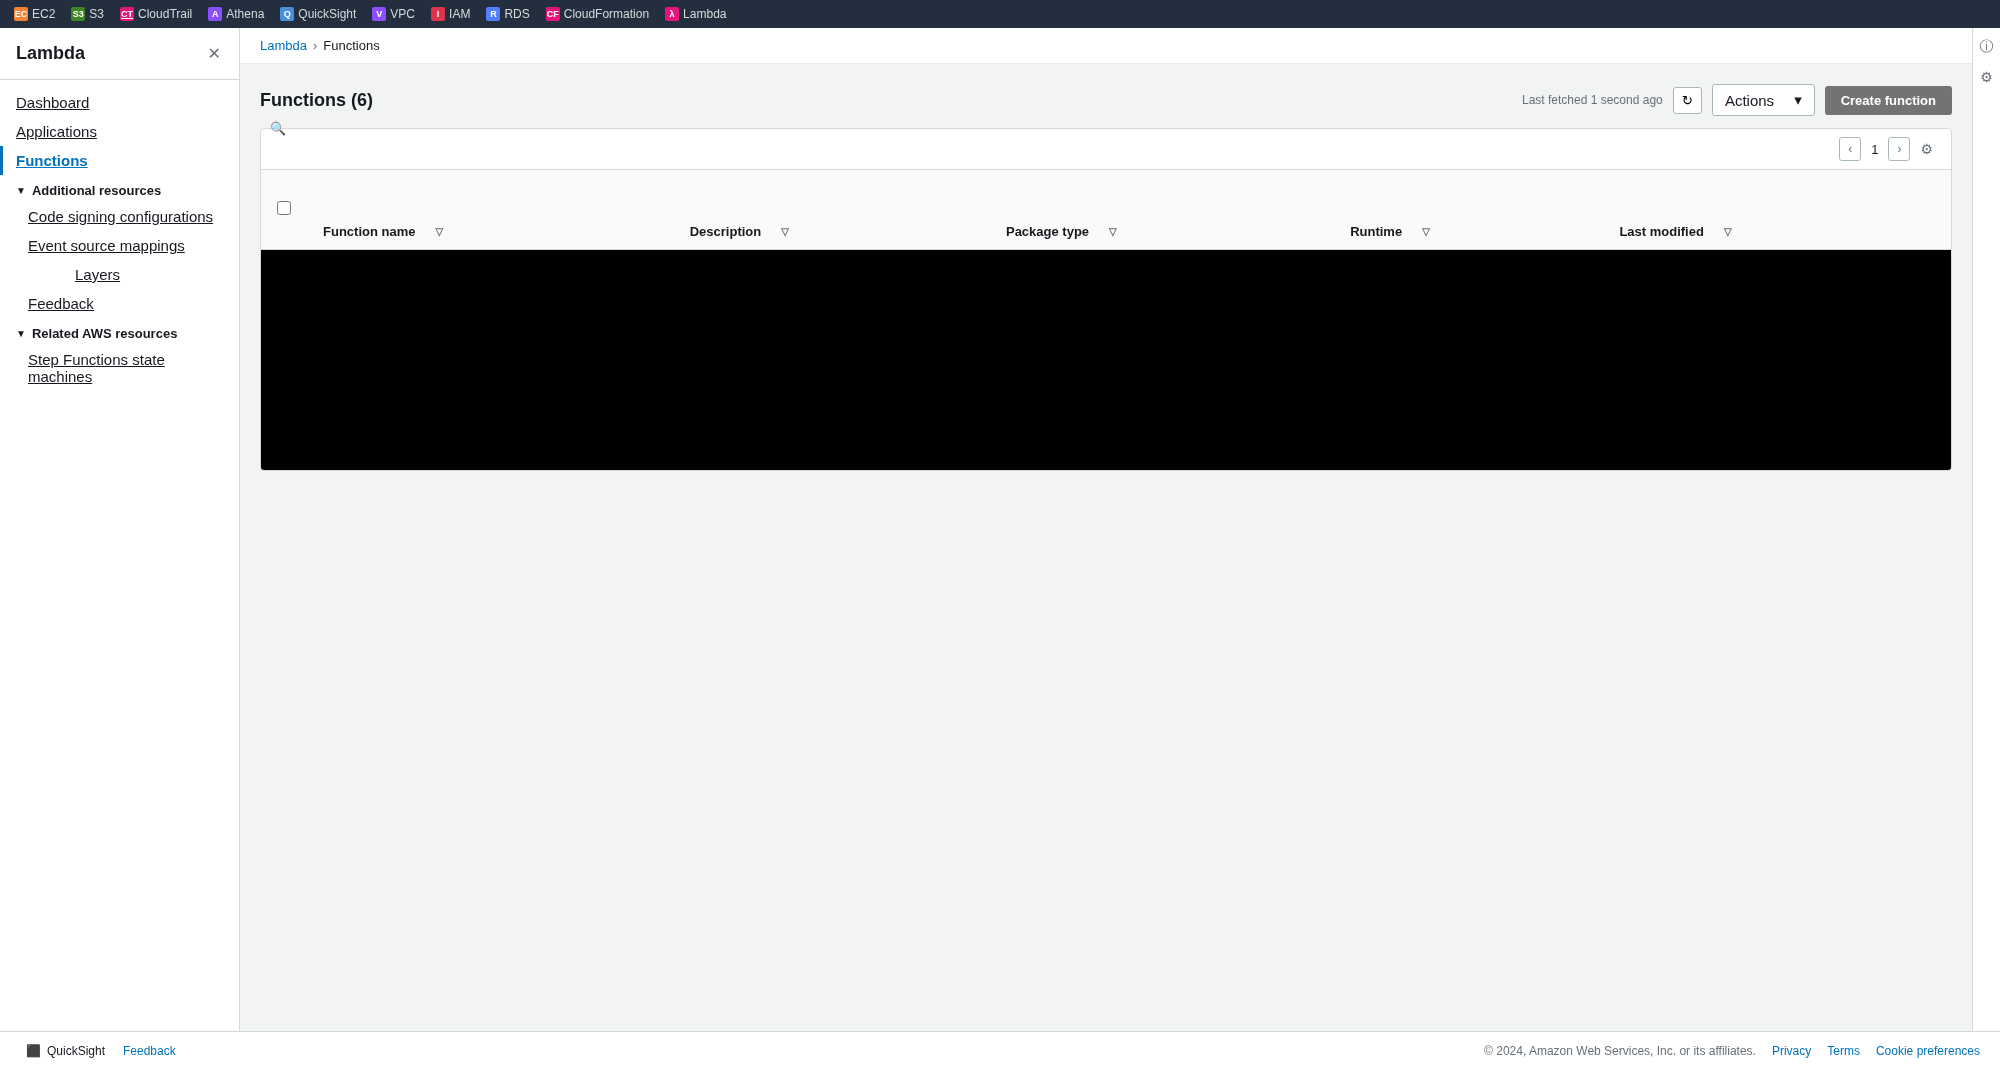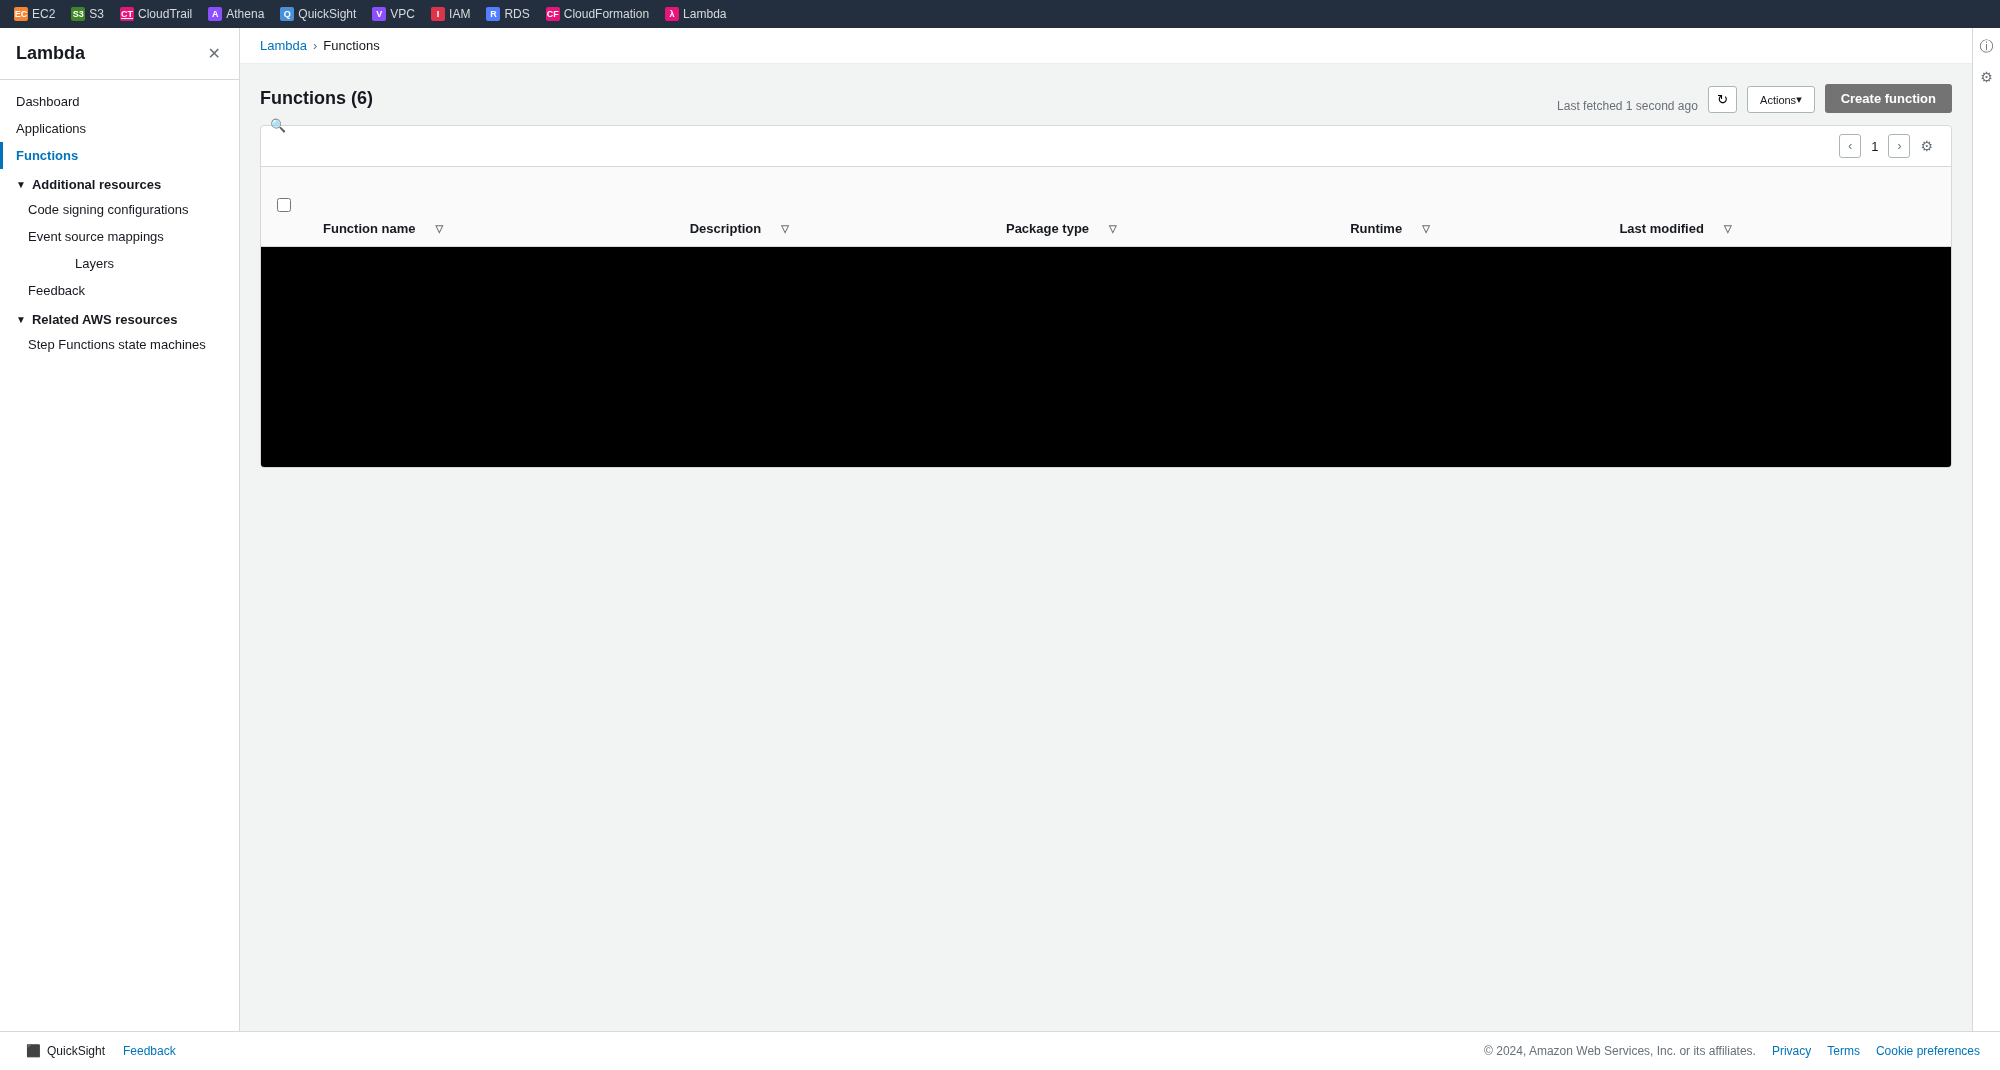--- a/index.html
+++ b/index.html
@@ -84,21 +84,22 @@
       padding: 2px;
     }
     .sidebar-nav {
       padding: 8px 0;
     }
     .sidebar-nav-item {
       display: block;
       padding: 6px 16px;
       color: #16191f;
       cursor: pointer;
-      font-size: 13px;
+      font-size: 15px;
+      text-decoration: underline;
     }
     .sidebar-nav-item.active {
       color: #0073bb;
       font-weight: 600;
       border-left: 3px solid #0073bb;
       padding-left: 13px;
     }
     .sidebar-section-header {
       display: flex;
       align-items: center;
@@ -149,21 +150,21 @@
       justify-content: space-between;
       margin-bottom: 12px;
     }
     .functions-title {
       font-size: 18px;
       font-weight: 700;
       color: #16191f;
     }
     .functions-header-actions {
       display: flex;
-      align-items: flex-end;
+      align-items: center;
       gap: 10px;
     }
     .last-fetched {
       font-size: 12px;
       color: #687078;
     }
     .refresh-btn {
       border: 1px solid #aab7b8;
       background: #fff;
       border-radius: 3px;
@@ -172,24 +173,24 @@
       display: flex;
       align-items: center;
       justify-content: center;
     }
     .actions-btn {
       border: 1px solid #aab7b8;
       background: #fff;
       border-radius: 3px;
       padding: 6px 12px;
       cursor: pointer;
-      font-size: 11px;
-      display: flex;
-      align-items: center;
-      gap: 0;
+      font-size: 15px;
+      display: flex;
+      align-items: center;
+      gap: 20px;
       color: #16191f;
     }
     .create-fn-btn {
       border: none;
       background: #737373;
       border-radius: 3px;
       padding: 7px 16px;
       cursor: pointer;
       font-size: 13px;
       font-weight: 600;

